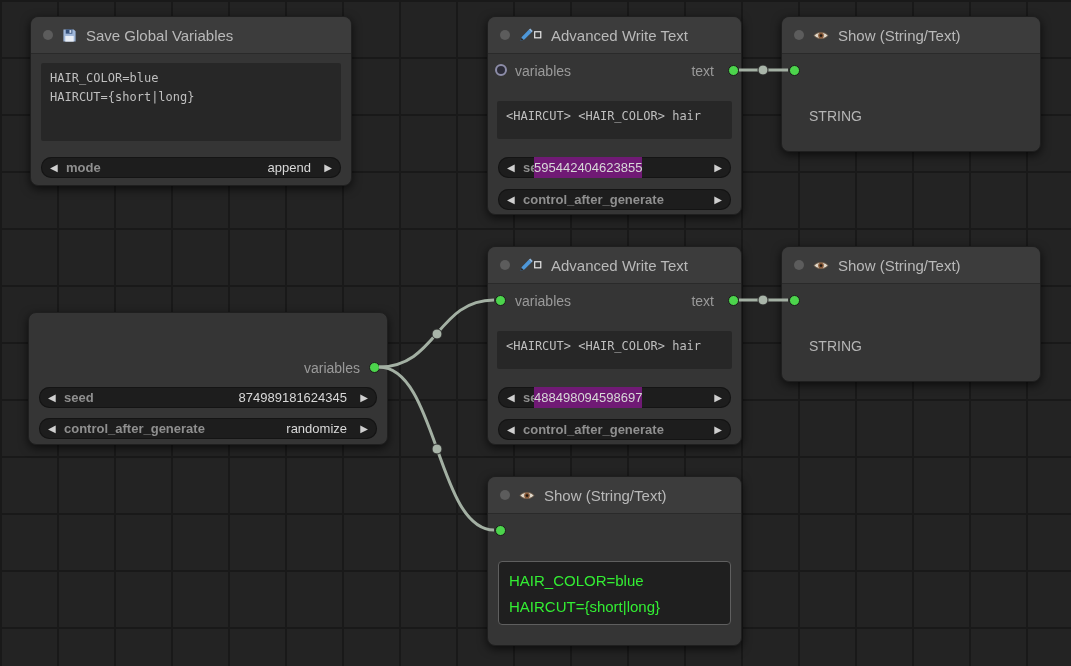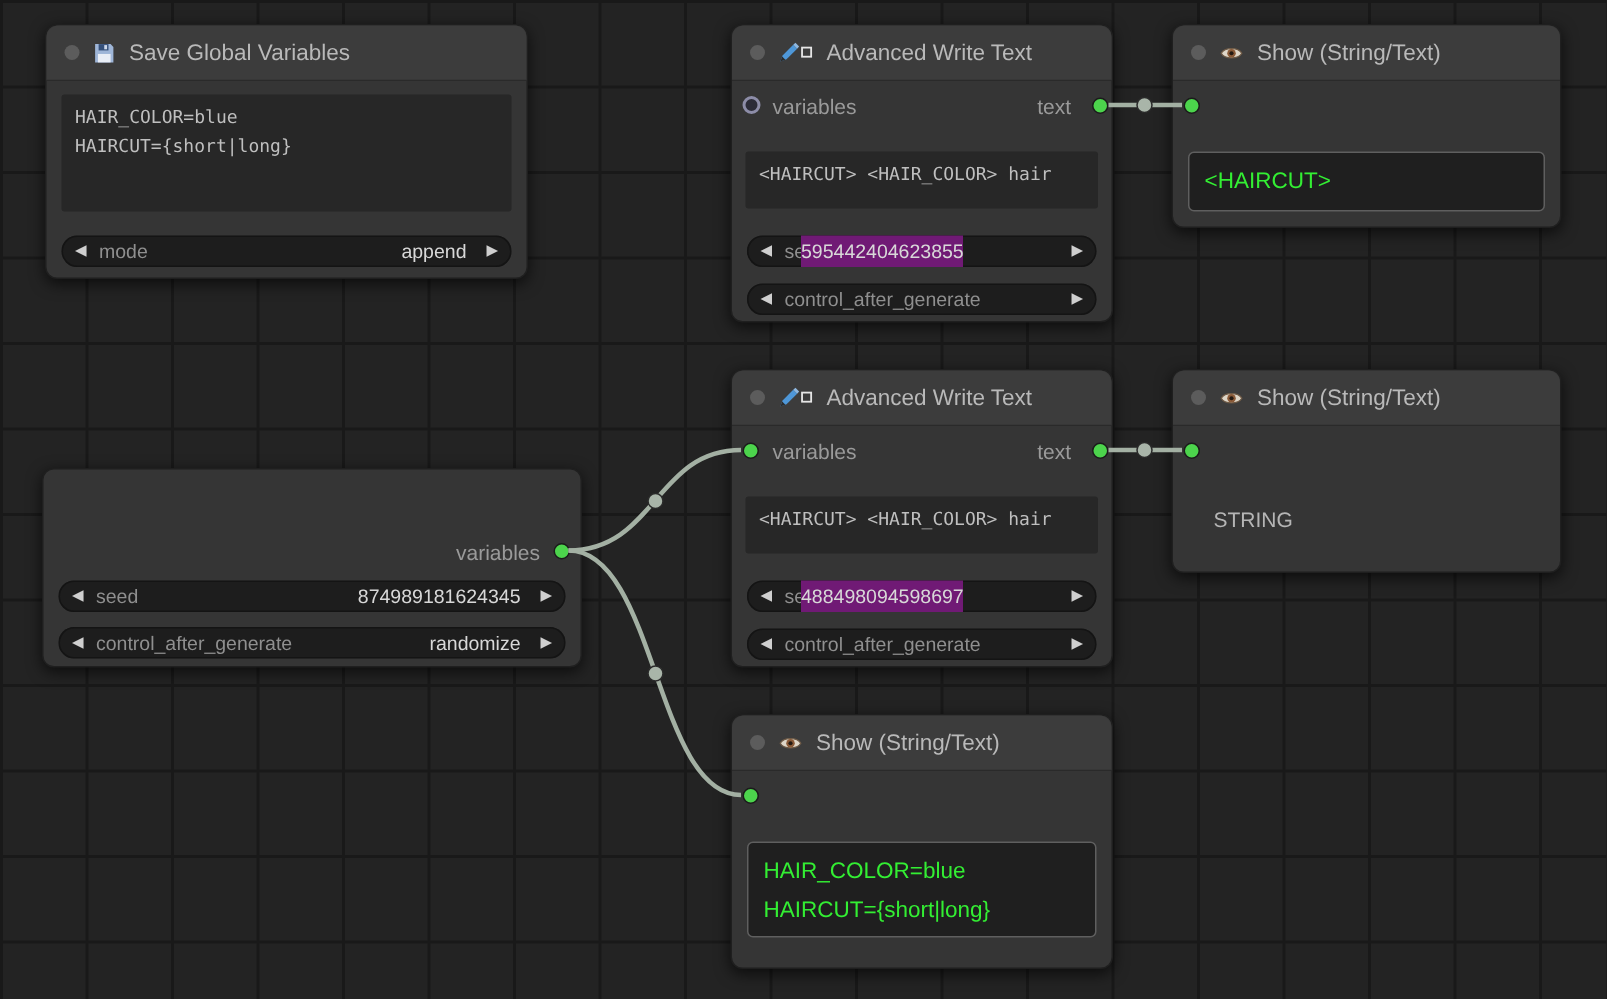--- a/index.html
+++ b/index.html
@@ -35,21 +35,21 @@
     padding:6px 9px;white-space:pre-wrap;box-sizing:border-box;
   }
 
   .widget{
     position:absolute;height:21px;background:#1d1d1d;border-radius:11px;
     font-size:13px;box-shadow:inset 0 0 0 1px #141414;
   }
   .w-arrow{position:absolute;top:0;line-height:21px;font-size:10px;color:#cfcfcf;}
   .w-arrow.left{left:9px;}
   .w-arrow.right{right:9px;}
-  .w-label{position:absolute;left:25px;line-height:21px;color:#8f8f8f;white-space:nowrap;}
+  .w-label{position:absolute;left:25px;line-height:21px;color:#8f8f8f;white-space:nowrap;font-weight:bold;}
   .w-value{position:absolute;right:30px;line-height:21px;color:#d8d8d8;white-space:nowrap;}
   .w-value.overlap{right:auto;left:36px;background:#701a75;}
 
   .socket{position:absolute;width:11px;height:11px;border-radius:50%;
     box-sizing:border-box;border:1.5px solid #1b1b1b;z-index:6;}
   .socket.green{background:#4cd44c;}
   .socket.hollow{width:12px;height:12px;background:#2c2c38;border:2.5px solid #8d8da8;}
 
   .port-label{position:absolute;font-size:14px;line-height:16px;color:#9a9a9a;white-space:nowrap;}
   .port-label.bright{color:#b5b5b5;margin-top:45px;}
@@ -138,21 +138,20 @@
         <svg viewBox="0 0 17 12" width="16" height="11">
             <path d="M1 6C3.5 1.5 13.5 1.5 16 6 13.5 10.5 3.5 10.5 1 6z" fill="#ded6c8" stroke="#6e5a46" stroke-width="1"></path>
             <circle cx="8.5" cy="6" r="3.1" fill="#8a5a38"></circle>
             <circle cx="8.5" cy="6" r="1.5" fill="#241a12"></circle>
           </svg>
       </span>
       <span>Show (String/Text)</span>
     </div>
     <span class="socket green" style="left:7px;top:48px"></span>
     <span class="port-label bright" style="left:27px;top:46px">STRING</span>
-    <div class="value-box" style="left:10px;right:10px;top:84px;height:40px">&lt;HAIRCUT&gt;</div>
   </div>
 
   <div class="node" style="left:487px;top:246px;width:253px;height:197px">
     <div class="node-header">
       <span class="collapse-dot"></span>
       <span class="icon">
         <svg viewBox="0 0 24 15" width="23" height="14">
             <path d="M1 14l1.6-4.4L10.2 2l2.8 2.8-7.6 7.6z" fill="#4e97d8"></path>
             <path d="M10.2 2l1.6-1.4 2.6 2.6-1.4 1.6z" fill="#8fb8e0"></path>
             <path d="M1 14l1.3-3.6 2.3 2.3z" fill="#2b2b2b"></path>

